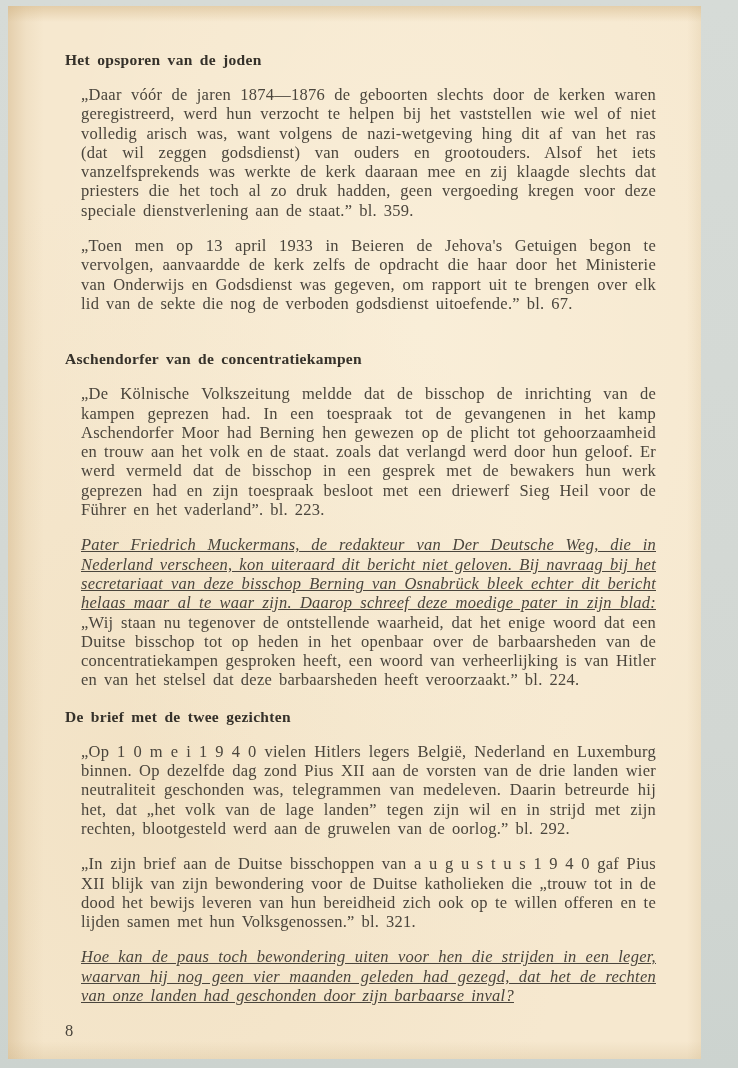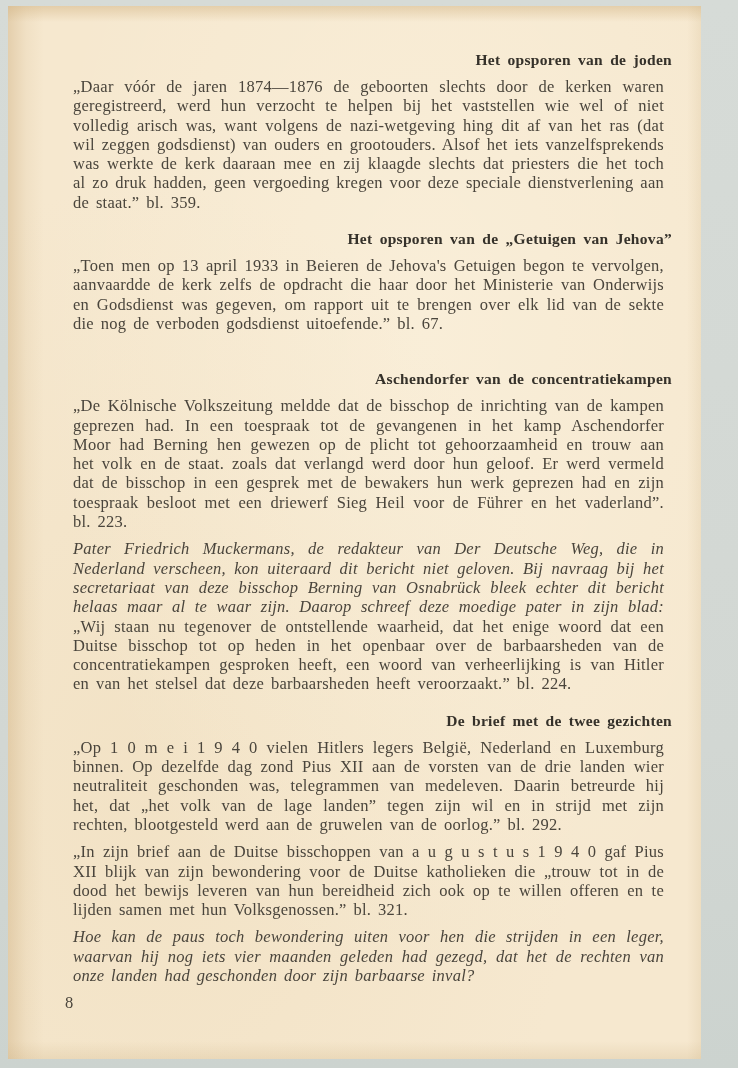--- a/index.html
+++ b/index.html
@@ -32,72 +32,71 @@
       radial-gradient(ellipse at 60% 30%, rgba(255,249,233,.35), rgba(255,249,233,0) 65%),
       radial-gradient(ellipse at 20% 75%, rgba(233,213,175,.30), rgba(233,213,175,0) 55%);
     box-sizing: border-box;
     padding: 44px 29px 0 57px;
     color: #46413a;
   }
   h2.heading {
     font-size: 15.5px;
     font-weight: bold;
     color: #35312a;
-    text-align: right;
     margin: 17px 0 2px 0;
     line-height: 19px;
     letter-spacing: 0.3px;
     word-spacing: 3px;
   }
   section.first h2.heading { margin-top: 0; }
   section.gap-large h2.heading { margin-top: 36px; }
   p.body {
-    margin: 8px;
+    margin: 16px;
     font-size: 16.5px;
     line-height: 19.3px;
     text-align: justify;
     letter-spacing: 0.25px;
     word-spacing: 2.5px;
     color: #4a453c;
   }
   p.body.italic, span.italic-part {
     font-style: italic;
+    text-decoration: underline;
   }
   span.roman-part { font-style: normal; }
   .page-number {
     margin-top: 3px;
     font-size: 16.5px;
     color: #4a453c;
   }
 </style>
 </head>
 <body>
 
 <div class="scan-bg">
   <div class="paper">
 
     <section class="first">
       <h2 class="heading">Het opsporen van de joden</h2>
       <p class="body">„Daar vóór de jaren 1874—1876 de geboorten slechts door de kerken waren geregistreerd, werd hun verzocht te helpen bij het vaststellen wie wel of niet volledig arisch was, want volgens de nazi-wetgeving hing dit af van het ras (dat wil zeggen godsdienst) van ouders en grootouders. Alsof het iets vanzelfsprekends was werkte de kerk daaraan mee en zij klaagde slechts dat priesters die het toch al zo druk hadden, geen vergoeding kregen voor deze speciale dienstverlening aan de staat.” bl. 359.</p>
     </section>
 
     <section>
-      <h2 class="heading">Het opsporen van de „Getuigen van Jehova”</h2>
       <p class="body">„Toen men op 13 april 1933 in Beieren de Jehova's Getuigen begon te vervolgen, aanvaardde de kerk zelfs de opdracht die haar door het Ministerie van Onderwijs en Godsdienst was gegeven, om rapport uit te brengen over elk lid van de sekte die nog de verboden godsdienst uitoefende.” bl. 67.</p>
     </section>
 
     <section class="gap-large">
       <h2 class="heading">Aschendorfer van de concentratiekampen</h2>
       <p class="body">„De Kölnische Volkszeitung meldde dat de bisschop de inrichting van de kampen geprezen had. In een toespraak tot de gevangenen in het kamp Aschendorfer Moor had Berning hen gewezen op de plicht tot gehoorzaamheid en trouw aan het volk en de staat. zoals dat verlangd werd door hun geloof. Er werd vermeld dat de bisschop in een gesprek met de bewakers hun werk geprezen had en zijn toespraak besloot met een driewerf Sieg Heil voor de Führer en het vaderland”. bl. 223.</p>
       <p class="body"><span class="italic-part">Pater Friedrich Muckermans, de redakteur van Der Deutsche Weg, die in Nederland verscheen, kon uiteraard dit bericht niet geloven. Bij navraag bij het secretariaat van deze bisschop Berning van Osnabrück bleek echter dit bericht helaas maar al te waar zijn. Daarop schreef deze moedige pater in zijn blad: </span><span class="roman-part">„Wij staan nu tegenover de ontstellende waarheid, dat het enige woord dat een Duitse bisschop tot op heden in het openbaar over de barbaarsheden van de concentratiekampen gesproken heeft, een woord van verheerlijking is van Hitler en van het stelsel dat deze barbaarsheden heeft veroorzaakt.” bl. 224.</span></p>
     </section>
 
     <section>
       <h2 class="heading">De brief met de twee gezichten</h2>
       <p class="body">„Op 1 0 m e i 1 9 4 0 vielen Hitlers legers België, Nederland en Luxemburg binnen. Op dezelfde dag zond Pius XII aan de vorsten van de drie landen wier neutraliteit geschonden was, telegrammen van medeleven. Daarin betreurde hij het, dat „het volk van de lage landen” tegen zijn wil en in strijd met zijn rechten, blootgesteld werd aan de gruwelen van de oorlog.” bl. 292.</p>
       <p class="body">„In zijn brief aan de Duitse bisschoppen van a u g u s t u s 1 9 4 0 gaf Pius XII blijk van zijn bewondering voor de Duitse katholieken die „trouw tot in de dood het bewijs leveren van hun bereidheid zich ook op te willen offeren en te lijden samen met hun Volksgenossen.” bl. 321.</p>
-      <p class="body italic">Hoe kan de paus toch bewondering uiten voor hen die strijden in een leger, waarvan hij nog iets vier maanden geleden had gezegd, dat het de rechten van onze landen had geschonden door zijn barbaarse inval?</p>
+      <p class="body italic">Hoe kan de paus toch bewondering uiten voor hen die strijden in een leger, waarvan hij nog geen vier maanden geleden had gezegd, dat het de rechten van onze landen had geschonden door zijn barbaarse inval?</p>
     </section>
 
     <div class="page-number">8</div>
 
   </div>
 </div>
 
 </body></html>

